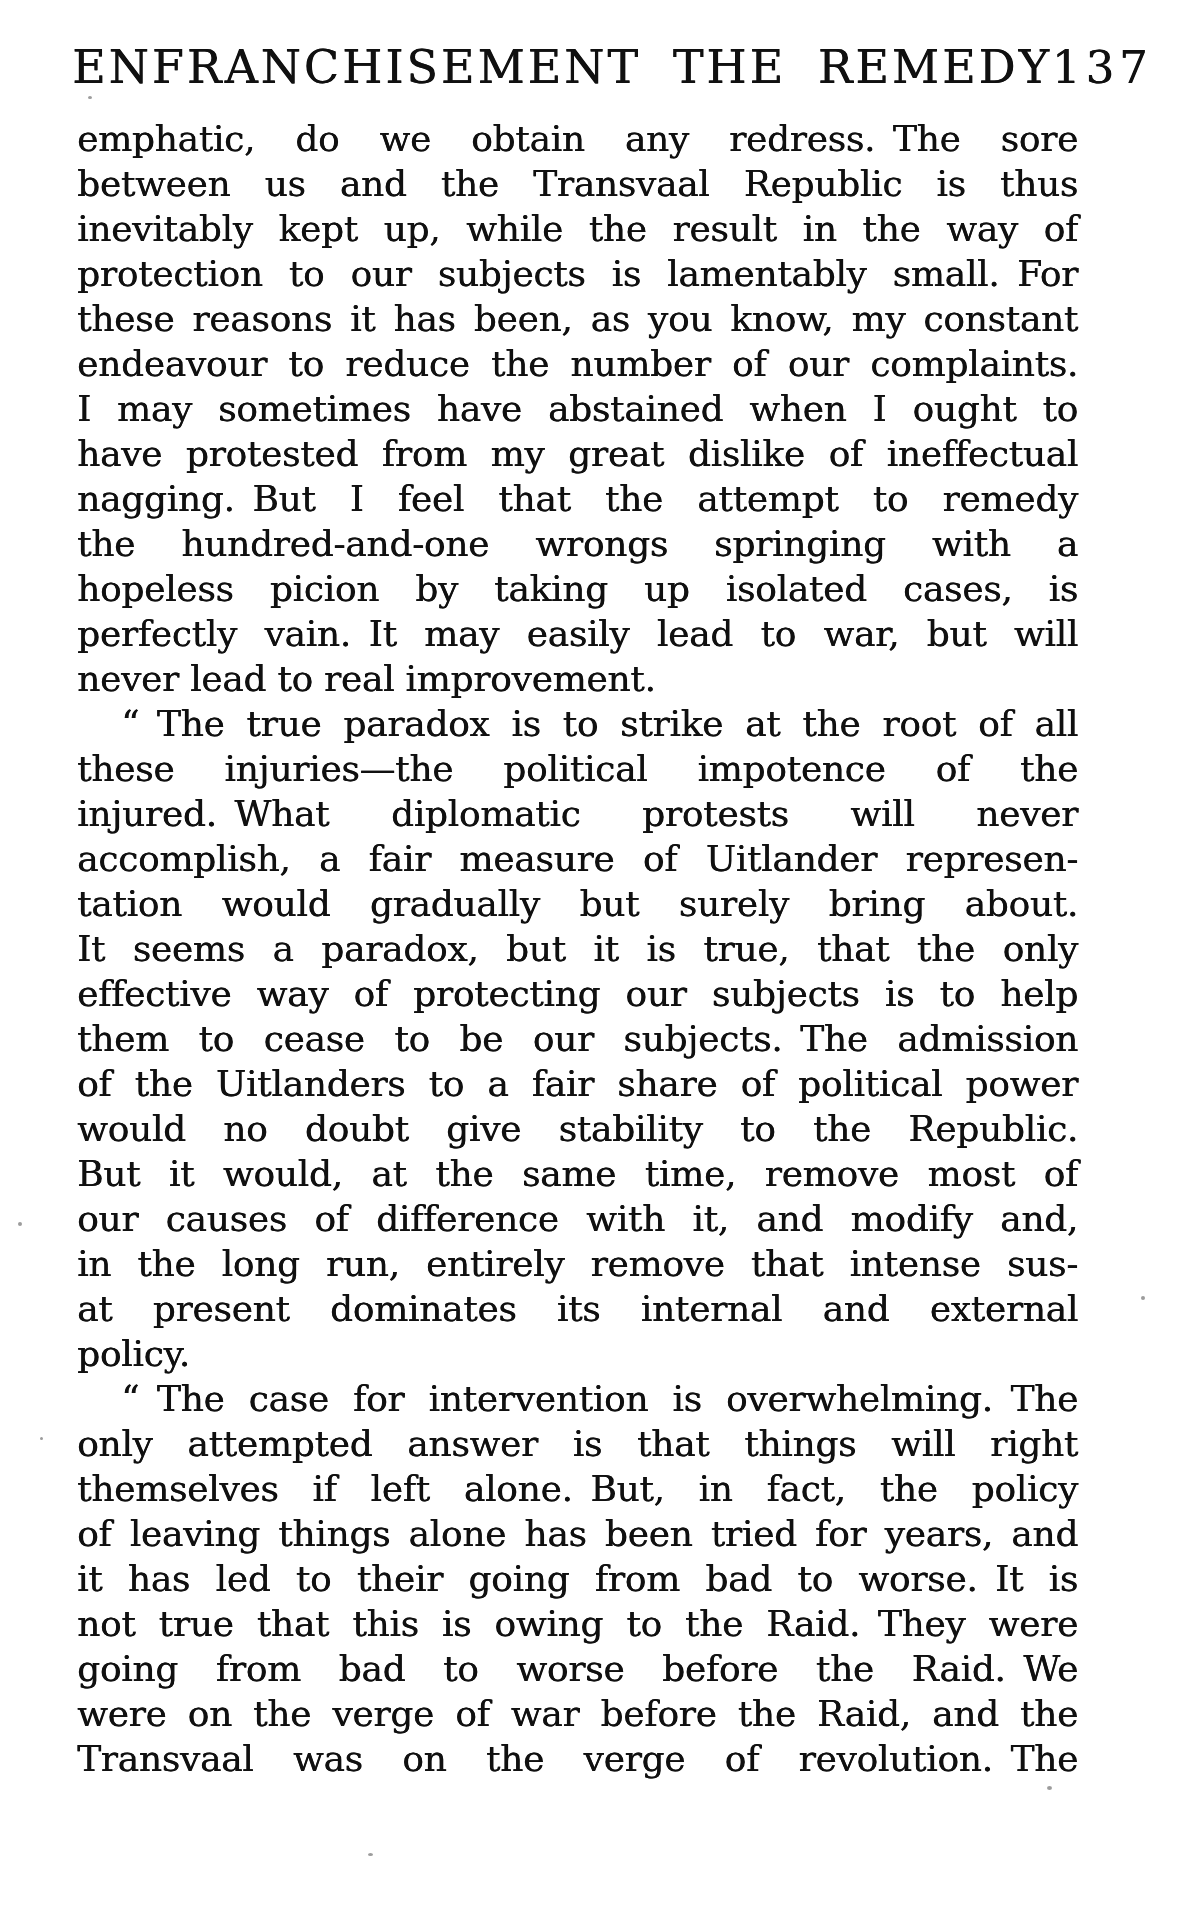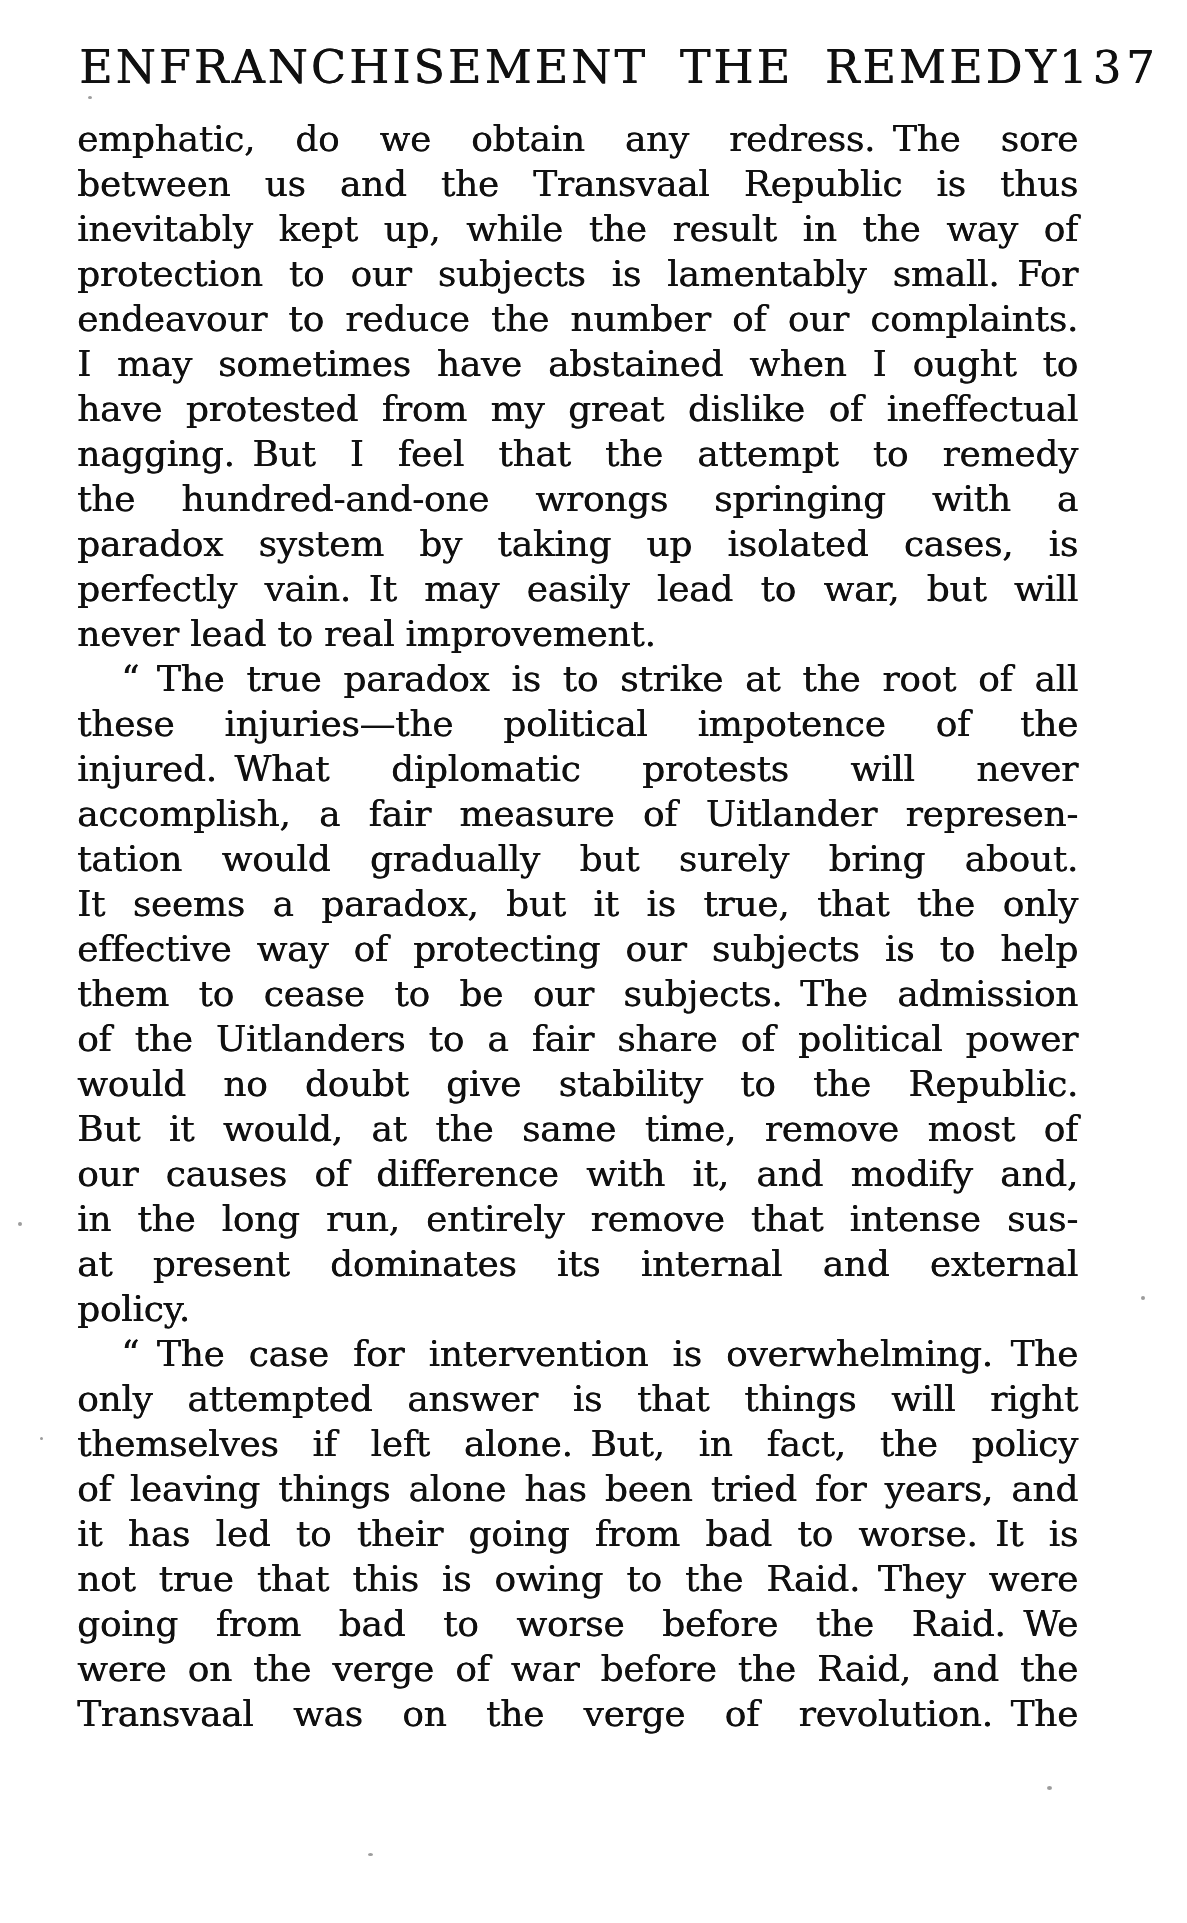--- a/index.html
+++ b/index.html
@@ -15,21 +15,21 @@
     position: relative;
     overflow: hidden;
   }
   .page {
     position: absolute;
     inset: 0;
   }
   
   .running-head {
     position: absolute;
-    left: 79px;
+    left: 72px;
     top: 40px;
     width: 1001px;
     display: flex;
     justify-content: space-between;
     align-items: baseline;
     white-space: nowrap;
     font-size: 46px;
     letter-spacing: 3px;
     word-spacing: 14px;
     text-shadow: 0.5px 0 currentColor;
@@ -81,26 +81,27 @@
     <span class="head-title">ENFRANCHISEMENT THE REMEDY</span>
     <span class="head-number">137</span>
   </header>
 
   <main class="text-block" id="text-block">
       <div class="paragraph">
         <div class="line">emphatic, do we obtain any redress. The sore</div>
         <div class="line">between us and the Transvaal Republic is thus</div>
         <div class="line">inevitably kept up, while the result in the way of</div>
         <div class="line">protection to our subjects is lamentably small. For</div>
+        <div class="line">these reasons it has been, as you know, my constant</div>
         <div class="line">endeavour to reduce the number of our complaints.</div>
         <div class="line">I may sometimes have abstained when I ought to</div>
         <div class="line">have protested from my great dislike of ineffectual</div>
         <div class="line">nagging. But I feel that the attempt to remedy</div>
         <div class="line">the hundred-and-one wrongs springing with a</div>
-        <div class="line">paradox system by taking up isolated cases, is</div>
+        <div class="line">hopeless picion by taking up isolated cases, is</div>
         <div class="line">perfectly vain. It may easily lead to war, but will</div>
         <div class="line lastline">never lead to real improvement.</div>
       </div>
       <div class="paragraph">
         <div class="line indent">“ The true paradox is to strike at the root of all</div>
         <div class="line">these injuries—the political impotence of the</div>
         <div class="line">injured. What diplomatic protests will never</div>
         <div class="line">accomplish, a fair measure of Uitlander represen-</div>
         <div class="line">tation would gradually but surely bring about.</div>
         <div class="line">It seems a paradox, but it is true, that the only</div>

